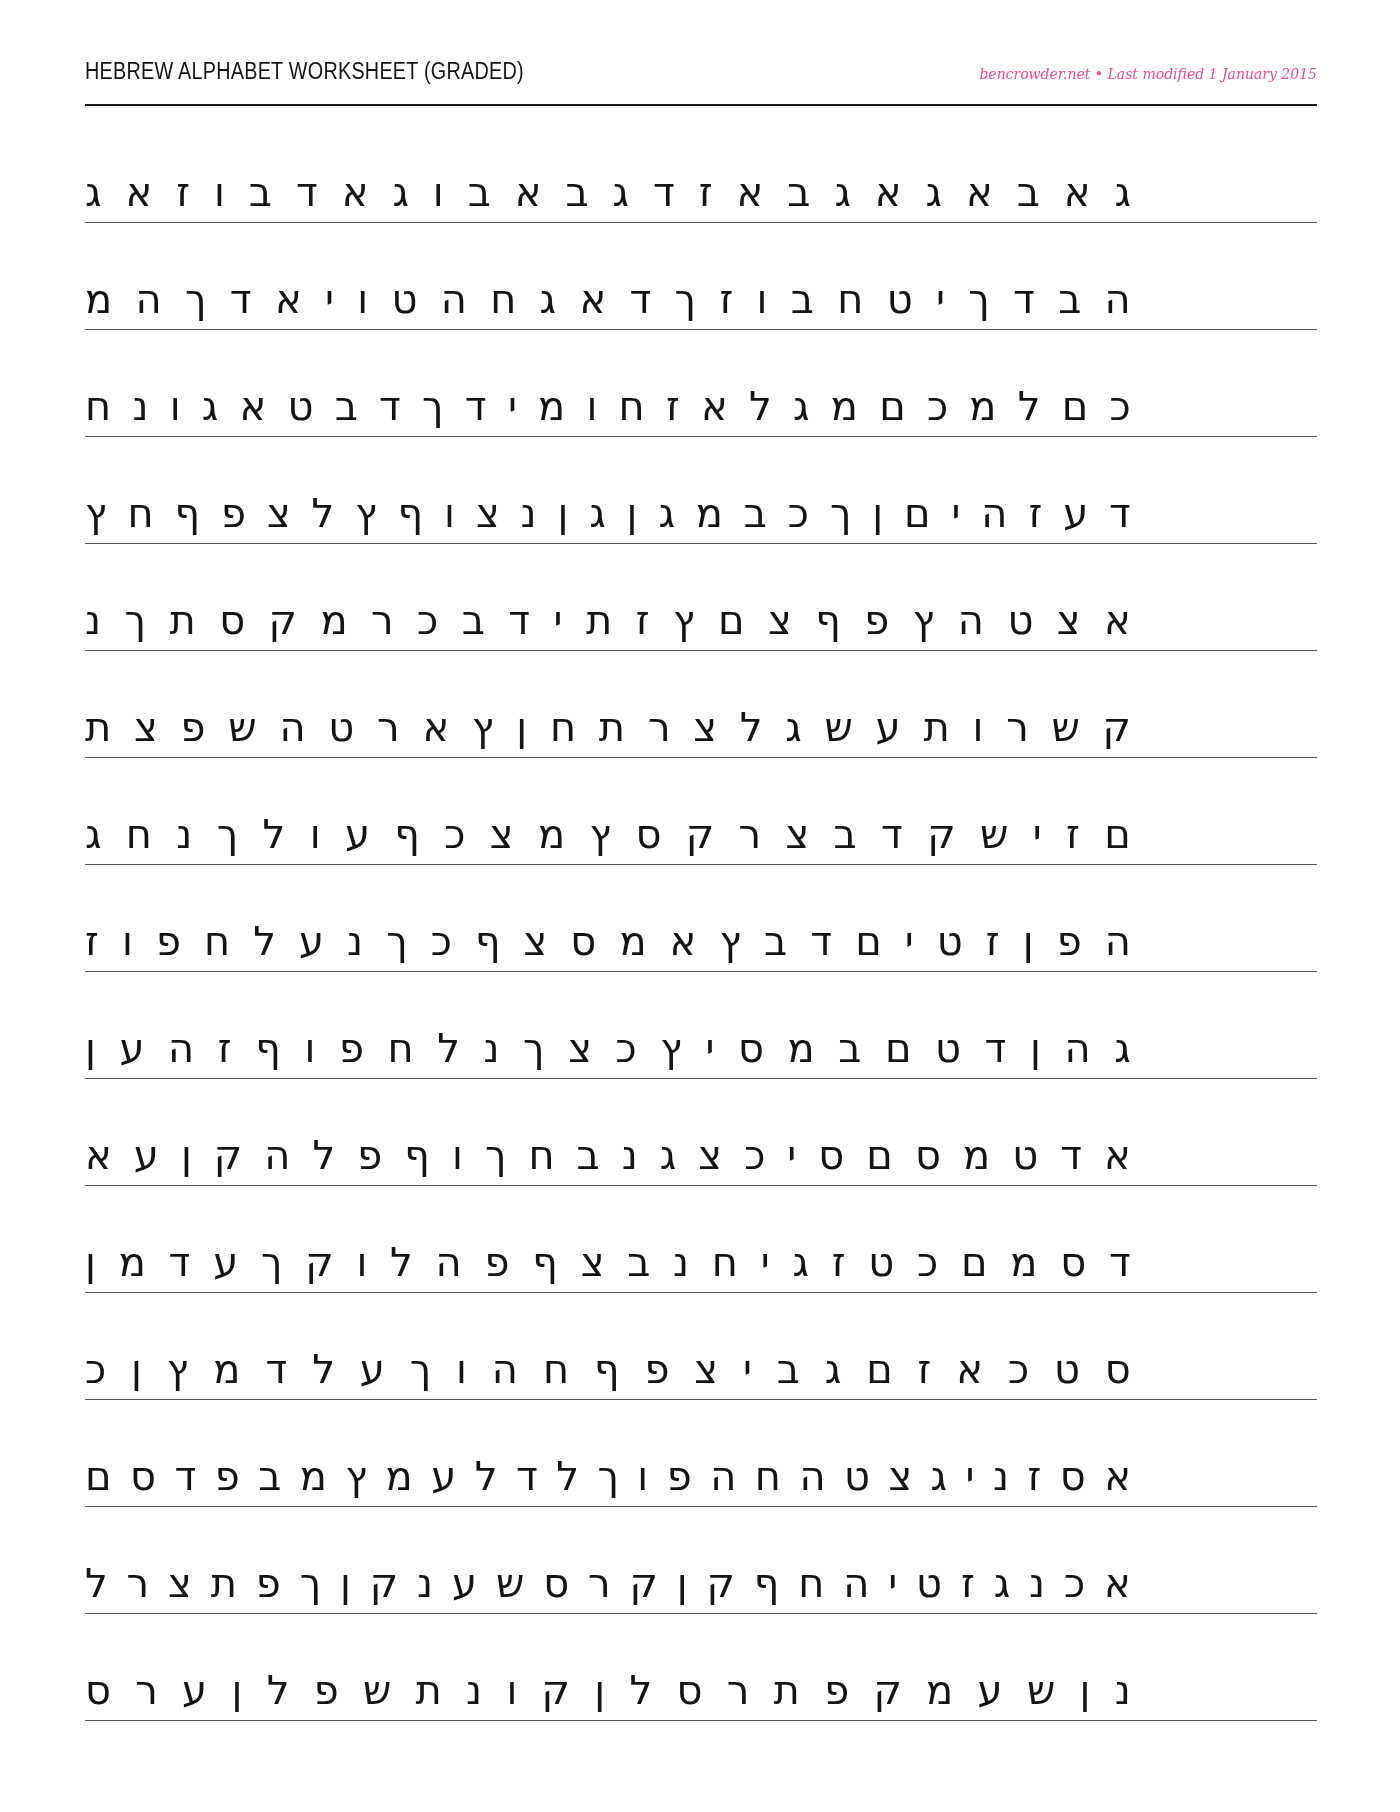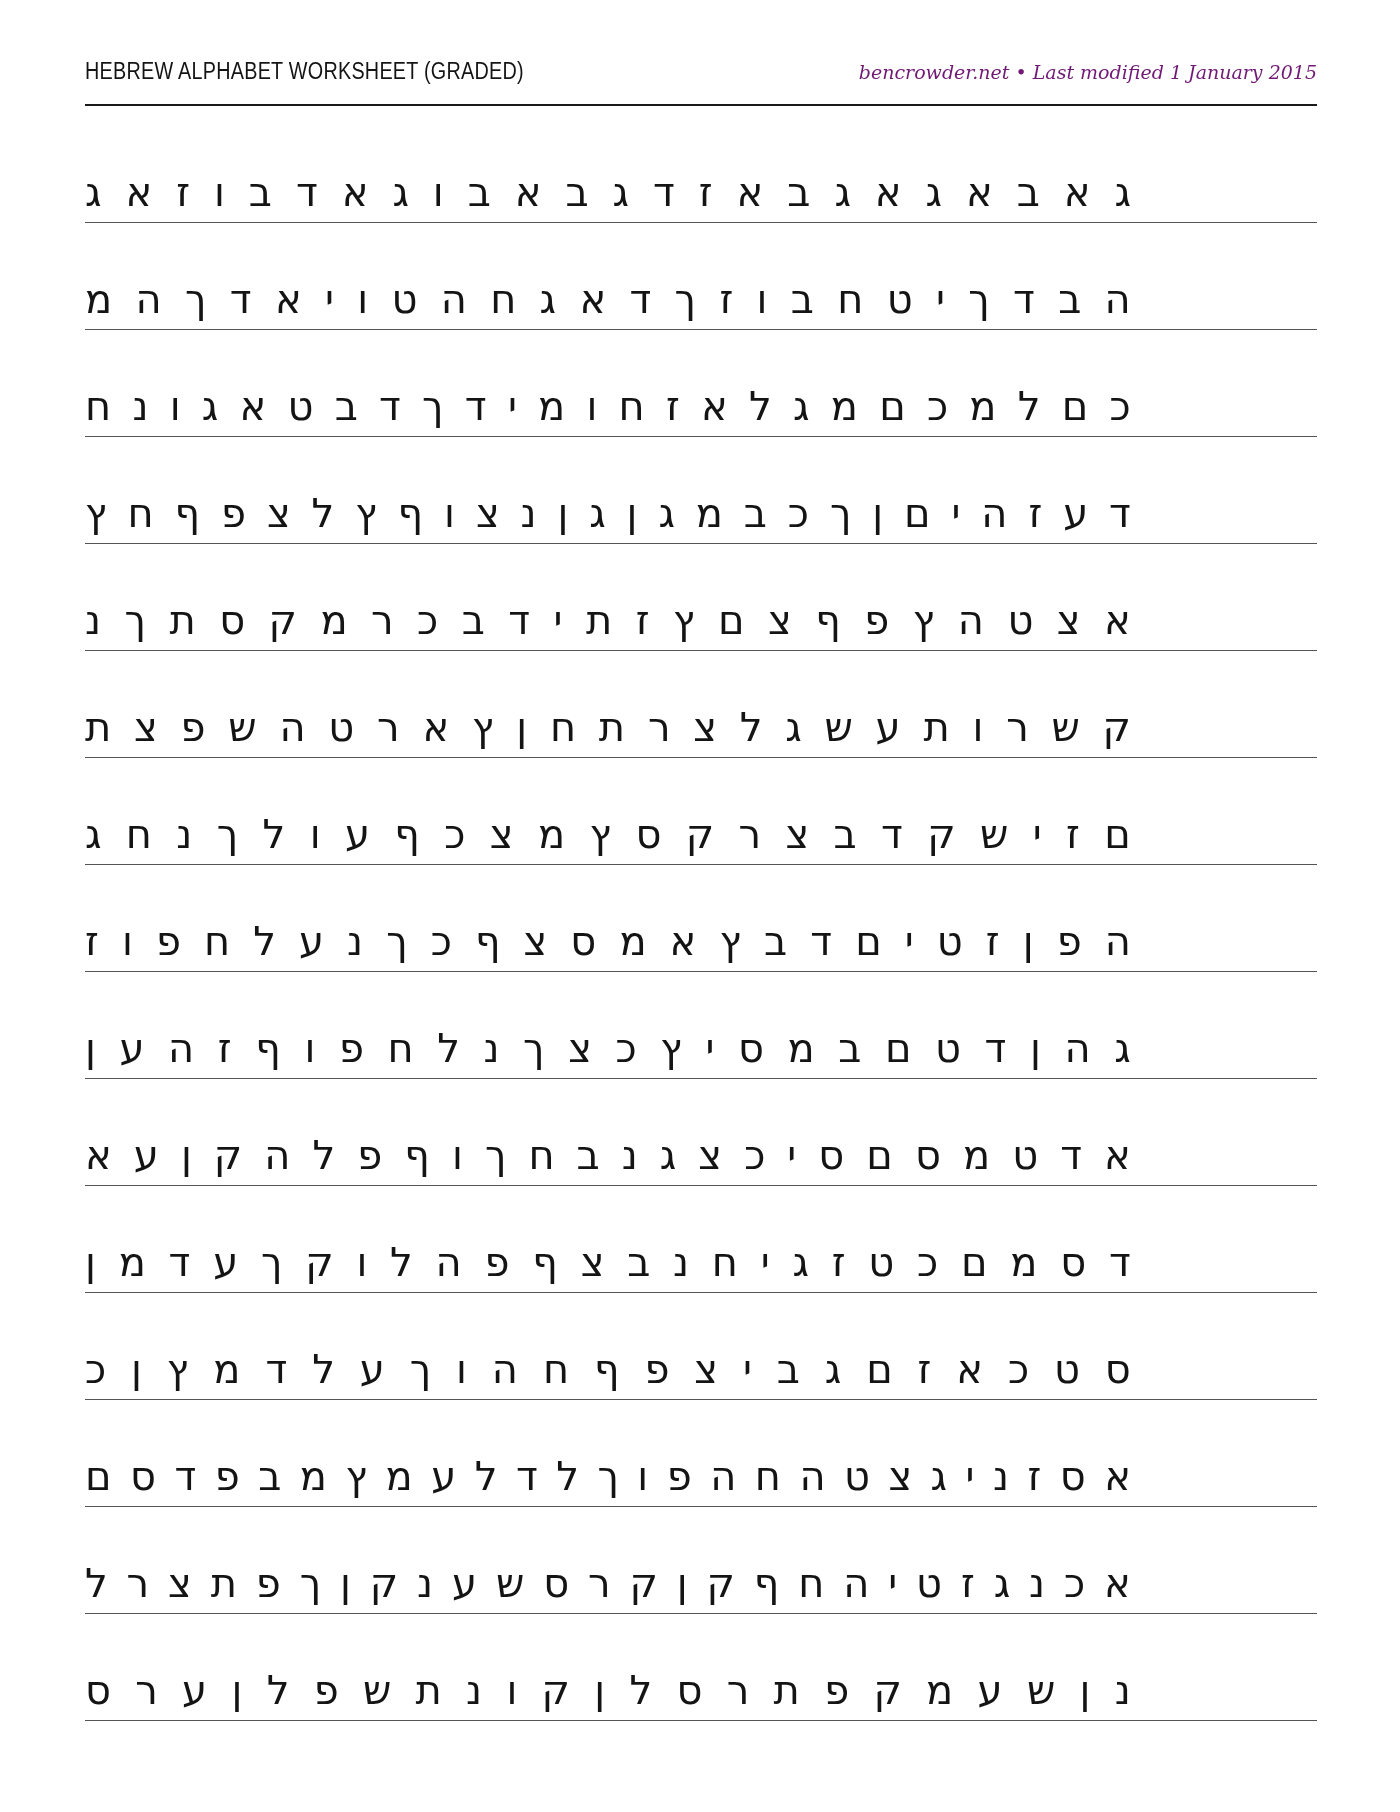--- a/index.html
+++ b/index.html
@@ -24,22 +24,22 @@
     font-weight:400;
     letter-spacing:0.3px;
     color:#141414;
     transform:scaleX(0.86);
     transform-origin:left bottom;
     white-space:nowrap;
   }
   .credit {
     font-family:"DejaVu Serif", serif;
     font-style:italic;
-    font-size:19px;
-    color:#701a75;
+    font-size:14px;
+    color:#ec4899;
     white-space:nowrap;
     text-align:center;
   }
   .rule {
     position:absolute;
     left:85px; right:83px; top:104px;
     height:0;
     border-top:2.5px solid #1a1a1a;
   }
   .rows {

